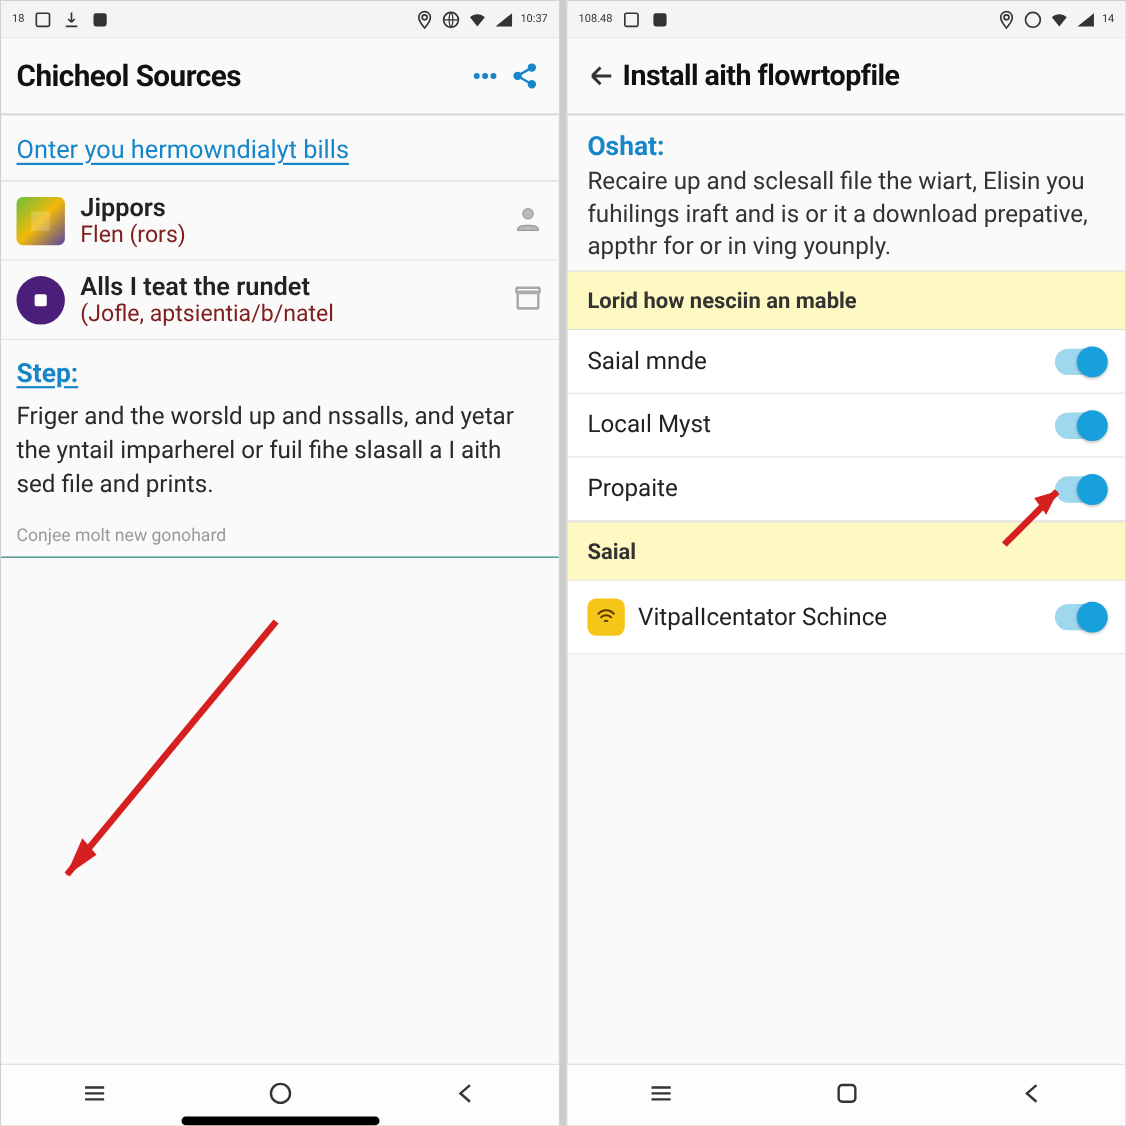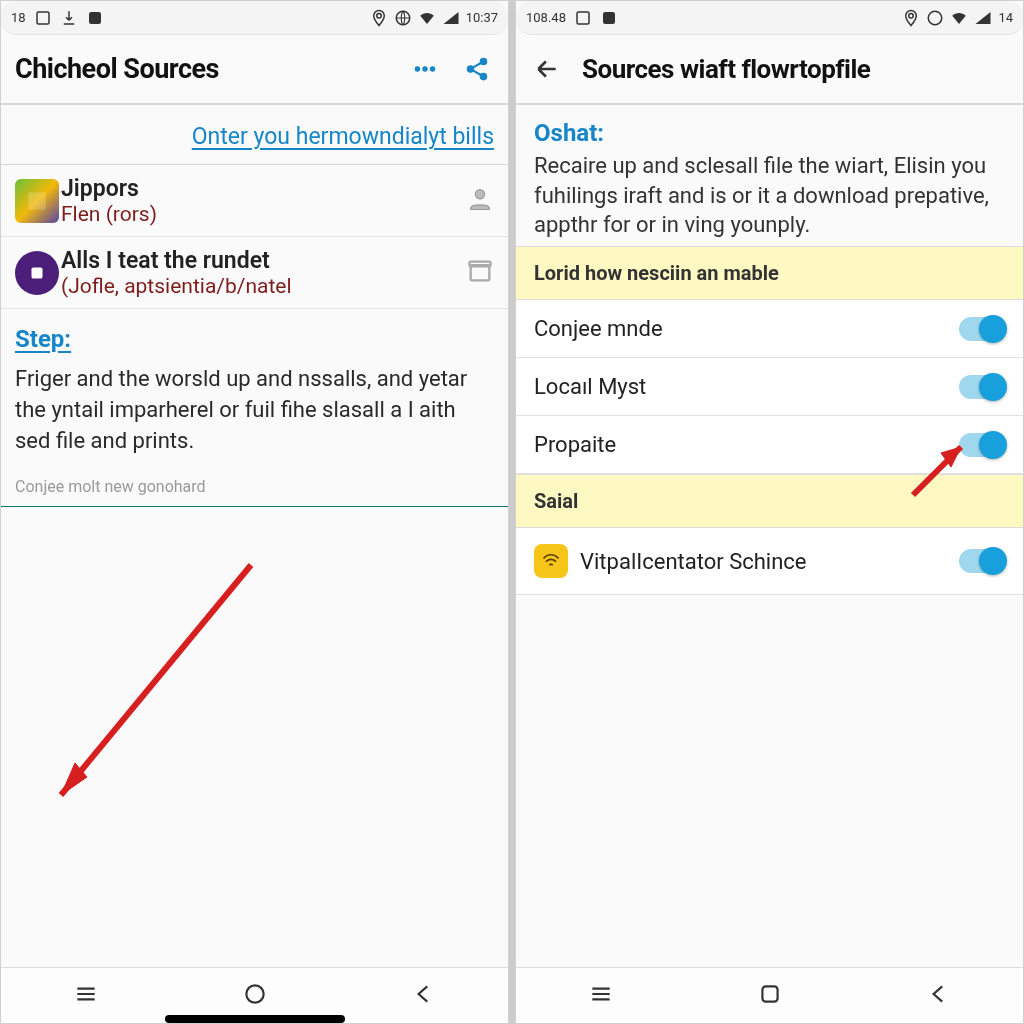--- a/index.html
+++ b/index.html
@@ -14,53 +14,51 @@
     flex: 1 1 50%;
     background: #fafafa;
     display: flex; flex-direction: column;
     border: 1px solid #d0d0d0;
     position: relative;
   }
   
   .status {
     height: 34px; background: #f4f4f4;
     display: flex; align-items: center; justify-content: space-between;
-    padding: 0 10px; font-size: 13px; color: #333;
+    padding: 0 10px; font-size: 10px; color: #333;
     border-bottom: 1px solid #e4e4e4;
-    border-radius: 15px;
   }
   .status .left, .status .right { display: flex; align-items: center; gap: 8px; }
   .status .right { gap: 6px; text-align: right; }
   .ico { display: inline-flex; width: 18px; height: 18px; }
   .ico svg { width: 100%; height: 100%; }
   
   .appbar {
     height: 70px; display: flex; align-items: center;
-    padding: 0 14px; gap: 18px;
+    padding: 0 14px; gap: 2px;
     border-bottom: 2px solid #d8d8d8;
     background: #fafafa;
   }
   .appbar .title {
     flex: 1; font-size: 27px; font-weight: 700; color: #111;
     letter-spacing: -0.5px;
   }
   .appbar .title.sm { font-size: 26px; font-weight: 700; }
   .ibtn { width: 34px; height: 34px; display: flex; align-items: center; justify-content: center; color: #1686c8; }
   .ibtn.dark { color: #333; }
   .ibtn svg { width: 26px; height: 26px; stroke: currentColor; fill: currentColor; }
   
   .body { flex: 1; overflow: hidden; position: relative; }
   .link {
     display: block; padding: 18px 14px 14px; font-size: 23px;
     color: #1686c8; text-decoration: underline; text-underline-offset: 4px;
     border-bottom: 1px solid #d8d8d8;
-    text-align: right;
   }
   .row {
-    display: flex; align-items: center; gap: 2px;
+    display: flex; align-items: center; gap: 14px;
     padding: 10px 14px; border-bottom: 1px solid #e4e4e4;
   }
   .row .appicon {
     width: 44px; height: 44px; border-radius: 6px;
     display: flex; align-items: center; justify-content: center;
     font-size: 22px; color: #fff;
   }
   .row .appicon.green { background: linear-gradient(135deg,#6abf3a,#f2b90a,#5643a6); }
   .row .appicon.purple { background: #4b1e7a; border-radius: 50%; }
   .row .txt { flex: 1; }
@@ -295,33 +293,33 @@
       <span>14</span>
     </div>
   </div>
 
   <div class="appbar">
     <div class="ibtn dark">
       <svg viewBox="0 0 24 24">
           <path d="M20 12H4m0 0l7-7m-7 7l7 7" fill="none" stroke-width="2.5"></path>
         </svg>
     </div>
-    <div class="title sm">Sources wiaft flowrtopfile</div>
+    <div class="title sm">Install aith flowrtopfile</div>
   </div>
 
   <div class="body">
     <div class="oshat">
       <div class="h">Oshat:</div>
       <div class="p">Recaire up and sclesall file the wiart, Elisin you fuhilings iraft and is or it a download prepative, appthr for or in ving younply.</div>
     </div>
 
     <div class="section-hdr">Lorid how nesciin an mable</div>
 
     <div class="trow">
-      <div class="tlabel">Conjee mnde</div>
+      <div class="tlabel">Saial mnde</div>
       <div class="toggle on"></div>
     </div>
     <div class="trow" style="position:relative;gap:28px;">
       <div class="tlabel">Locaıl Myst</div>
       <div class="toggle on"></div>
     </div>
     <div class="trow">
       <div class="tlabel">Propaite</div>
       <div class="toggle on"></div>
     </div>

